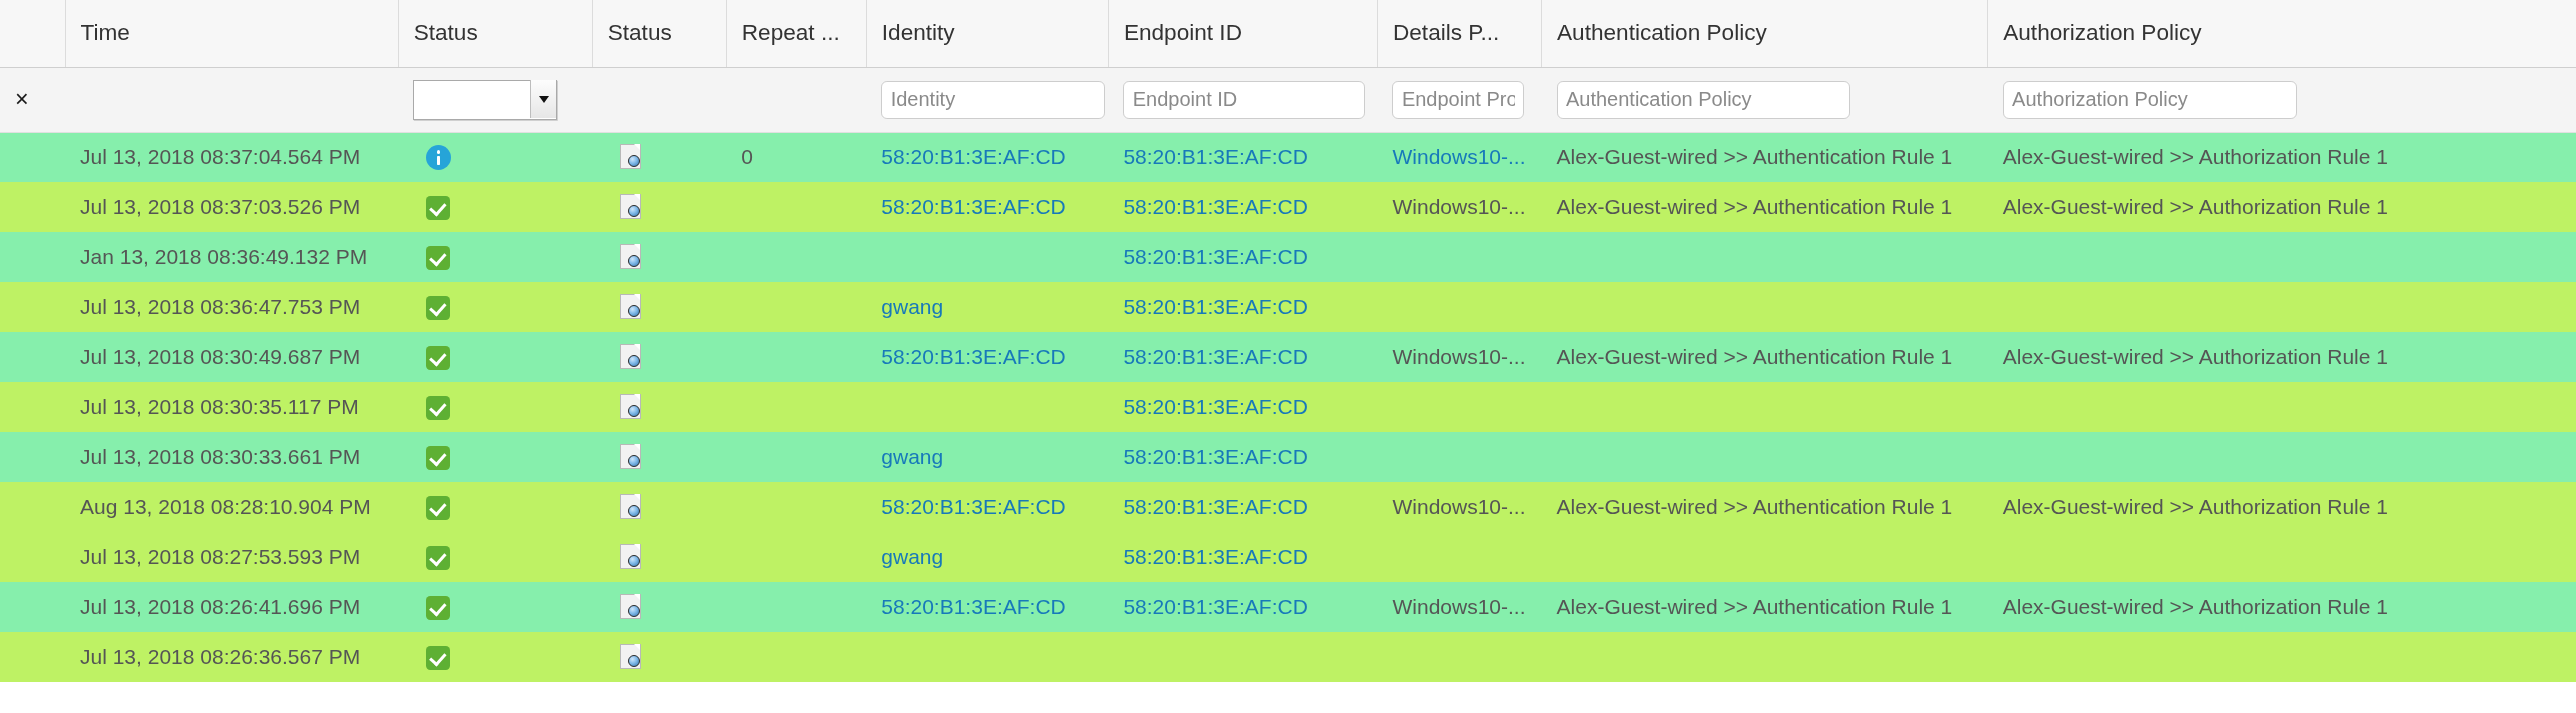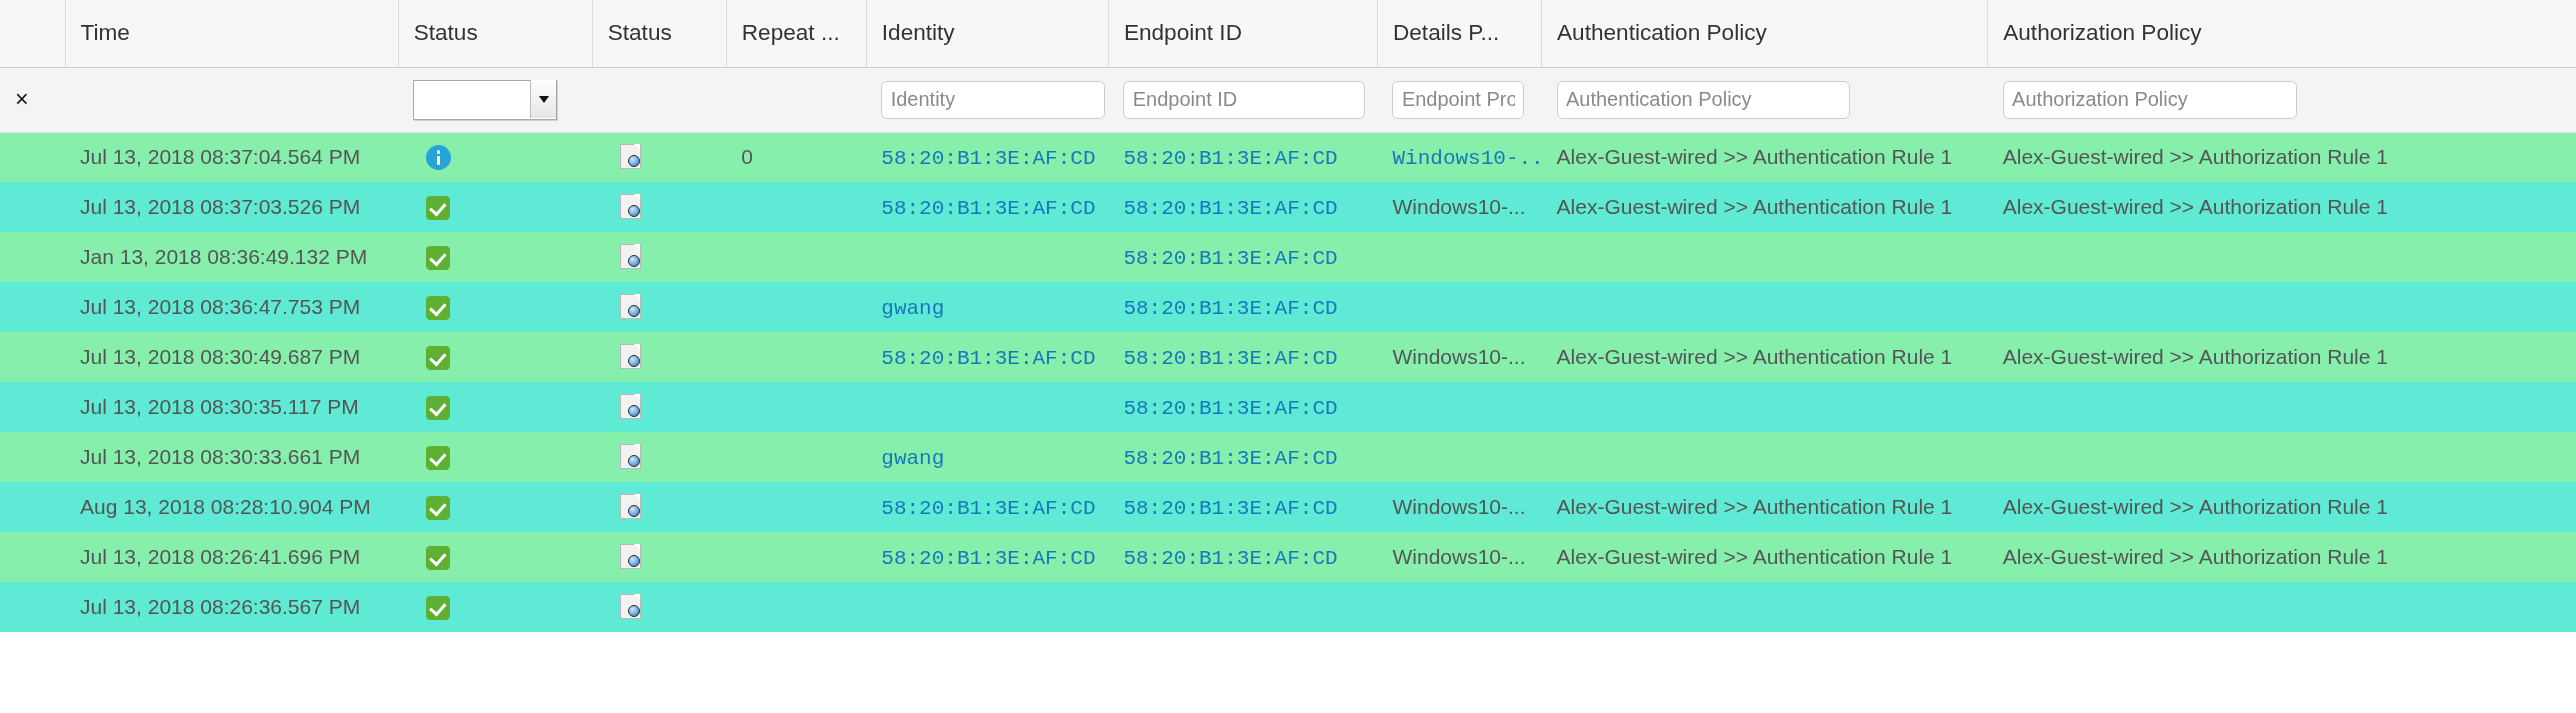--- a/index.html
+++ b/index.html
@@ -127,36 +127,35 @@
     content: "";
     border-left: 5.9px solid transparent;
     border-right: 5.9px solid transparent;
     border-top: 7.5px solid #111111;
     display: block;
   }
 
   
   tbody tr.data-row { height: 50px; }
   tbody tr.data-row.odd  { background: #86efac; }
-  tbody tr.data-row.even { background: #5eead4; }
+  tbody tr.data-row.even { background: #bef264; }
   tbody td {
     padding: 0 0 0 15px;
     vertical-align: middle;
     color: #555555;
     font-size: 21px;
     white-space: nowrap;
     overflow: hidden;
     border: none;
   }
   tbody td.col-select { padding: 0; }
   td.cell-link a, .link {
     color: #1779ba;
     text-decoration: none;
     font-size: 21px;
-    font-family: Liberation Mono, monospace;
   }
   td.cell-icon { text-align: left; padding-left: 28px; }
 
   
   .icon-info {
     display: inline-block;
     width: 25px; height: 25px;
     border-radius: 50%;
     background: #26a4d8;
     position: relative;
@@ -380,20 +379,32 @@
           <td>Aug 13, 2018 08:28:10.904 PM</td>
           <td class="cell-icon"><span class="icon-check"></span></td>
           <td class="cell-icon"><span class="icon-details"><span class="page"></span><span class="fold"></span><span class="glass"></span></span></td>
           <td></td>
           <td class="cell-link"><a href="#">58:20:B1:3E:AF:CD</a></td>
           <td class="cell-link"><a href="#">58:20:B1:3E:AF:CD</a></td>
           <td>Windows10-...</td>
           <td>Alex-Guest-wired &gt;&gt; Authentication Rule 1</td>
           <td>Alex-Guest-wired &gt;&gt; Authorization Rule 1</td>
         </tr>
+        <tr class="data-row even">
+          <td class="col-select"></td>
+          <td>Jul 13, 2018 08:27:53.593 PM</td>
+          <td class="cell-icon"><span class="icon-check"></span></td>
+          <td class="cell-icon"><span class="icon-details"><span class="page"></span><span class="fold"></span><span class="glass"></span></span></td>
+          <td></td>
+          <td class="cell-link"><a href="#">gwang</a></td>
+          <td class="cell-link"><a href="#">58:20:B1:3E:AF:CD</a></td>
+          <td></td>
+          <td></td>
+          <td></td>
+        </tr>
         <tr class="data-row odd">
           <td class="col-select"></td>
           <td>Jul 13, 2018 08:26:41.696 PM</td>
           <td class="cell-icon"><span class="icon-check"></span></td>
           <td class="cell-icon"><span class="icon-details"><span class="page"></span><span class="fold"></span><span class="glass"></span></span></td>
           <td></td>
           <td class="cell-link"><a href="#">58:20:B1:3E:AF:CD</a></td>
           <td class="cell-link"><a href="#">58:20:B1:3E:AF:CD</a></td>
           <td>Windows10-...</td>
           <td>Alex-Guest-wired &gt;&gt; Authentication Rule 1</td>

